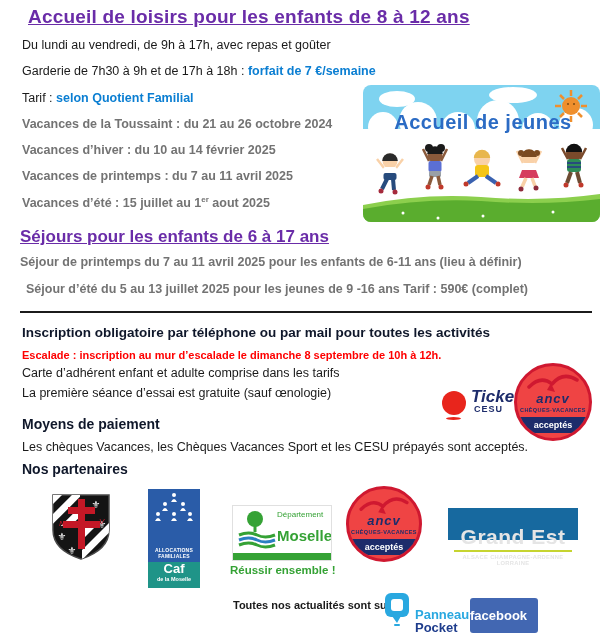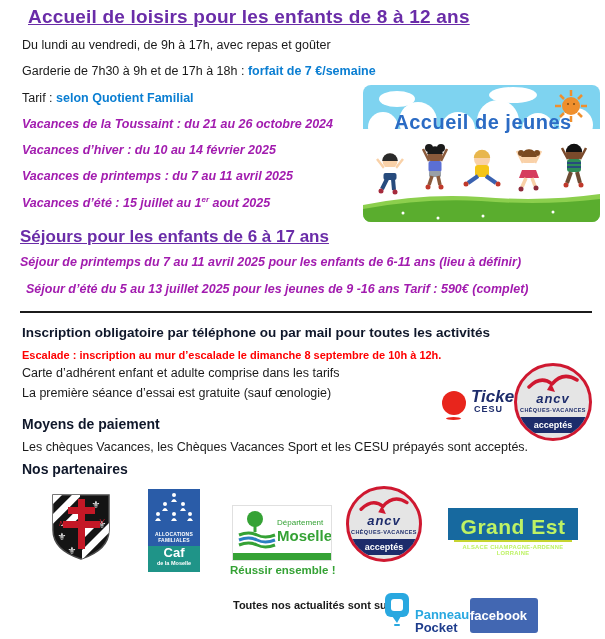--- a/index.html
+++ b/index.html
@@ -6,58 +6,58 @@
   #page{position:relative;width:605px;height:639px;background:#ffffff;overflow:hidden;
         font-family:"Liberation Sans",sans-serif;color:#1a1a1a;}
   .abs{position:absolute;}
   
   .h-purple{color:#6a2ca8;font-weight:bold;}
   .title-main{left:28px;top:6px;font-size:19px;text-decoration:underline;letter-spacing:.2px;}
   .title-sejours{left:20px;top:227px;font-size:17px;text-decoration:underline;}
   .section-h{font-size:14px;}
   
   .body-line{font-size:12.5px;color:#1a1a1a;}
-  .green{color:#a21caf;font-weight:600;font-style:italic;}
+  .green{color:#737373;font-weight:600;}
   .blue{color:#0a7ed2;font-weight:bold;}
   .red-bold{color:#fe0000;font-weight:bold;}
   .purple-bold{color:#0f172a;font-weight:bold;}
   sup{font-size:8px;}
   .hr{left:20px;top:311px;width:572px;height:2px;background:#1b1b1b;}
   
   .banner{left:363px;top:85px;width:237px;height:137px;border-radius:8px;overflow:hidden;}
   .banner-title{left:20px;top:26px;width:200px;text-align:center;font-size:20px;font-weight:bold;
                 color:#2b6bc4;letter-spacing:.5px;}
   
   .ticket{display:flex;align-items:flex-start;}
   .ticket-ball{width:24px;height:24px;border-radius:50%;background:#e8251c;position:relative;margin-top:3px;}
   .ticket-ball::after{content:"";position:absolute;left:4px;bottom:-5px;width:15px;height:3px;border-radius:50%;background:#e8251c;}
   .ticket-name{font-size:17px;font-weight:800;font-style:italic;color:#1d2c6b;line-height:17px;margin-left:5px;}
   .ticket-sub{font-size:9px;font-weight:bold;color:#1d2c6b;letter-spacing:1px;margin-left:8px;margin-top:-1px;}
   
-  .ancv{border-radius:50%;background:#e5e5e5;border:3px solid #cf1830;overflow:hidden;
+  .ancv{border-radius:50%;background:#ef4444;border:3px solid #cf1830;overflow:hidden;
         display:flex;flex-direction:column;align-items:center;box-sizing:border-box;}
   .ancv-name{font-size:13px;font-weight:bold;font-style:italic;color:#1d2c6b;line-height:12px;letter-spacing:1px;}
   .ancv-sub{font-size:5.5px;font-weight:bold;color:#1d2c6b;letter-spacing:.4px;margin-top:2px;}
   .ancv-band{width:110%;background:#1d2c6b;color:#fff;text-align:center;font-size:9px;font-weight:bold;
              padding:3px 0;margin-top:4px;}
   
-  .caf{width:52px;height:83px;display:flex;flex-direction:column;overflow:hidden;}
+  .caf{width:52px;height:99px;display:flex;flex-direction:column;overflow:hidden;}
   .caf-top{background:#2a5ca8;flex:1;position:relative;text-align:center;}
   .caf-alloc{position:absolute;left:0;right:0;bottom:3px;color:#fff;font-size:5px;font-weight:bold;line-height:6px;letter-spacing:.2px;}
   .caf-bottom{background:#1f9488;height:26px;color:#fff;text-align:center;}
   .caf-name{font-size:13px;font-weight:bold;line-height:14px;}
   .caf-sub{font-size:5.5px;font-weight:bold;}
   
   .moselle{width:100px;height:56px;background:#fff;border:1px solid #e0e0e0;box-sizing:border-box;position:relative;overflow:hidden;}
   .moselle-bar{position:absolute;left:0;right:0;bottom:0;height:7px;background:#35a235;}
-  .moselle-dept{position:absolute;left:44px;top:12px;font-size:8px;color:#35a235;}
+  .moselle-dept{position:absolute;left:44px;top:4px;font-size:8px;color:#35a235;}
   .moselle-name{position:absolute;left:44px;top:21px;font-size:15px;font-weight:bold;color:#35a235;}
   .moselle-slogan{color:#35a235;font-weight:bold;font-size:11.5px;}
   
-  .ge{width:130px;height:32px;background:#17699f;color:#bef264;text-align:center;box-sizing:border-box;padding-top:7px;}
+  .ge{width:130px;height:32px;background:#17699f;color:#e5e5e5;text-align:center;box-sizing:border-box;padding-top:17px;}
   .ge-name{font-size:21px;font-weight:800;letter-spacing:.5px;line-height:24px;}
   .ge-line{width:118px;height:2px;background:#c6d430;margin:1px auto 2px auto;}
   .ge-sub{font-size:5.8px;font-weight:bold;letter-spacing:.3px;}
   
   .footer-text{font-size:11px;font-weight:bold;color:#1a1a1a;}
   .pp-name1{font-size:13px;font-weight:800;color:#29a8e0;line-height:13px;}
   .pp-name2{font-size:13px;font-weight:800;color:#1e3c8c;line-height:13px;}
   .fb{width:68px;height:35px;background:#4267b2;border-radius:3px;color:#fff;display:flex;
       align-items:center;justify-content:flex-start;font-size:13px;font-weight:bold;}
 </style>

